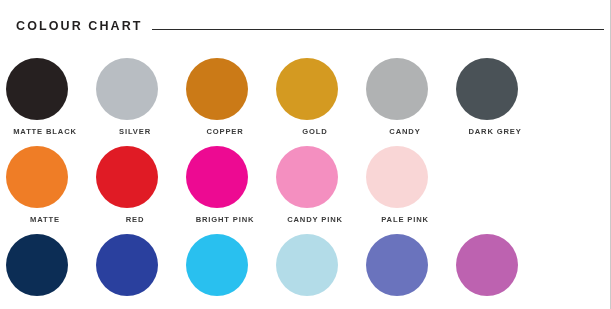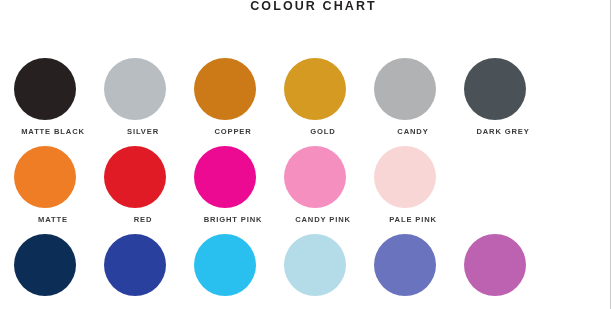--- a/index.html
+++ b/index.html
@@ -29,21 +29,20 @@
   .header {
     position: absolute;
     left: 0;
     top: 0;
     width: 611px;
     height: 52px;
     display: flex;
     align-items: center;
     padding-left: 16px;
     box-sizing: border-box;
-    flex-direction: column;
   }
   .chart-title {
     font-family: "Liberation Sans", sans-serif;
     font-size: 12.5px;
     font-weight: bold;
     letter-spacing: 2.1px;
     color: #221f1f;
     white-space: nowrap;
     line-height: 1;
   }
@@ -59,21 +58,21 @@
   
   .grid {
     position: absolute;
     left: 0;
     top: 52px;
     width: 611px;
   }
   .row {
     display: flex;
     height: 88px;
-    padding-left: 14px;
+    padding-left: 6px;
     box-sizing: border-box;
   }
   .cell {
     width: 90px;
     flex: 0 0 90px;
     display: flex;
     flex-direction: column;
     align-items: flex-start;
   }
   .cell.empty .swatch,

